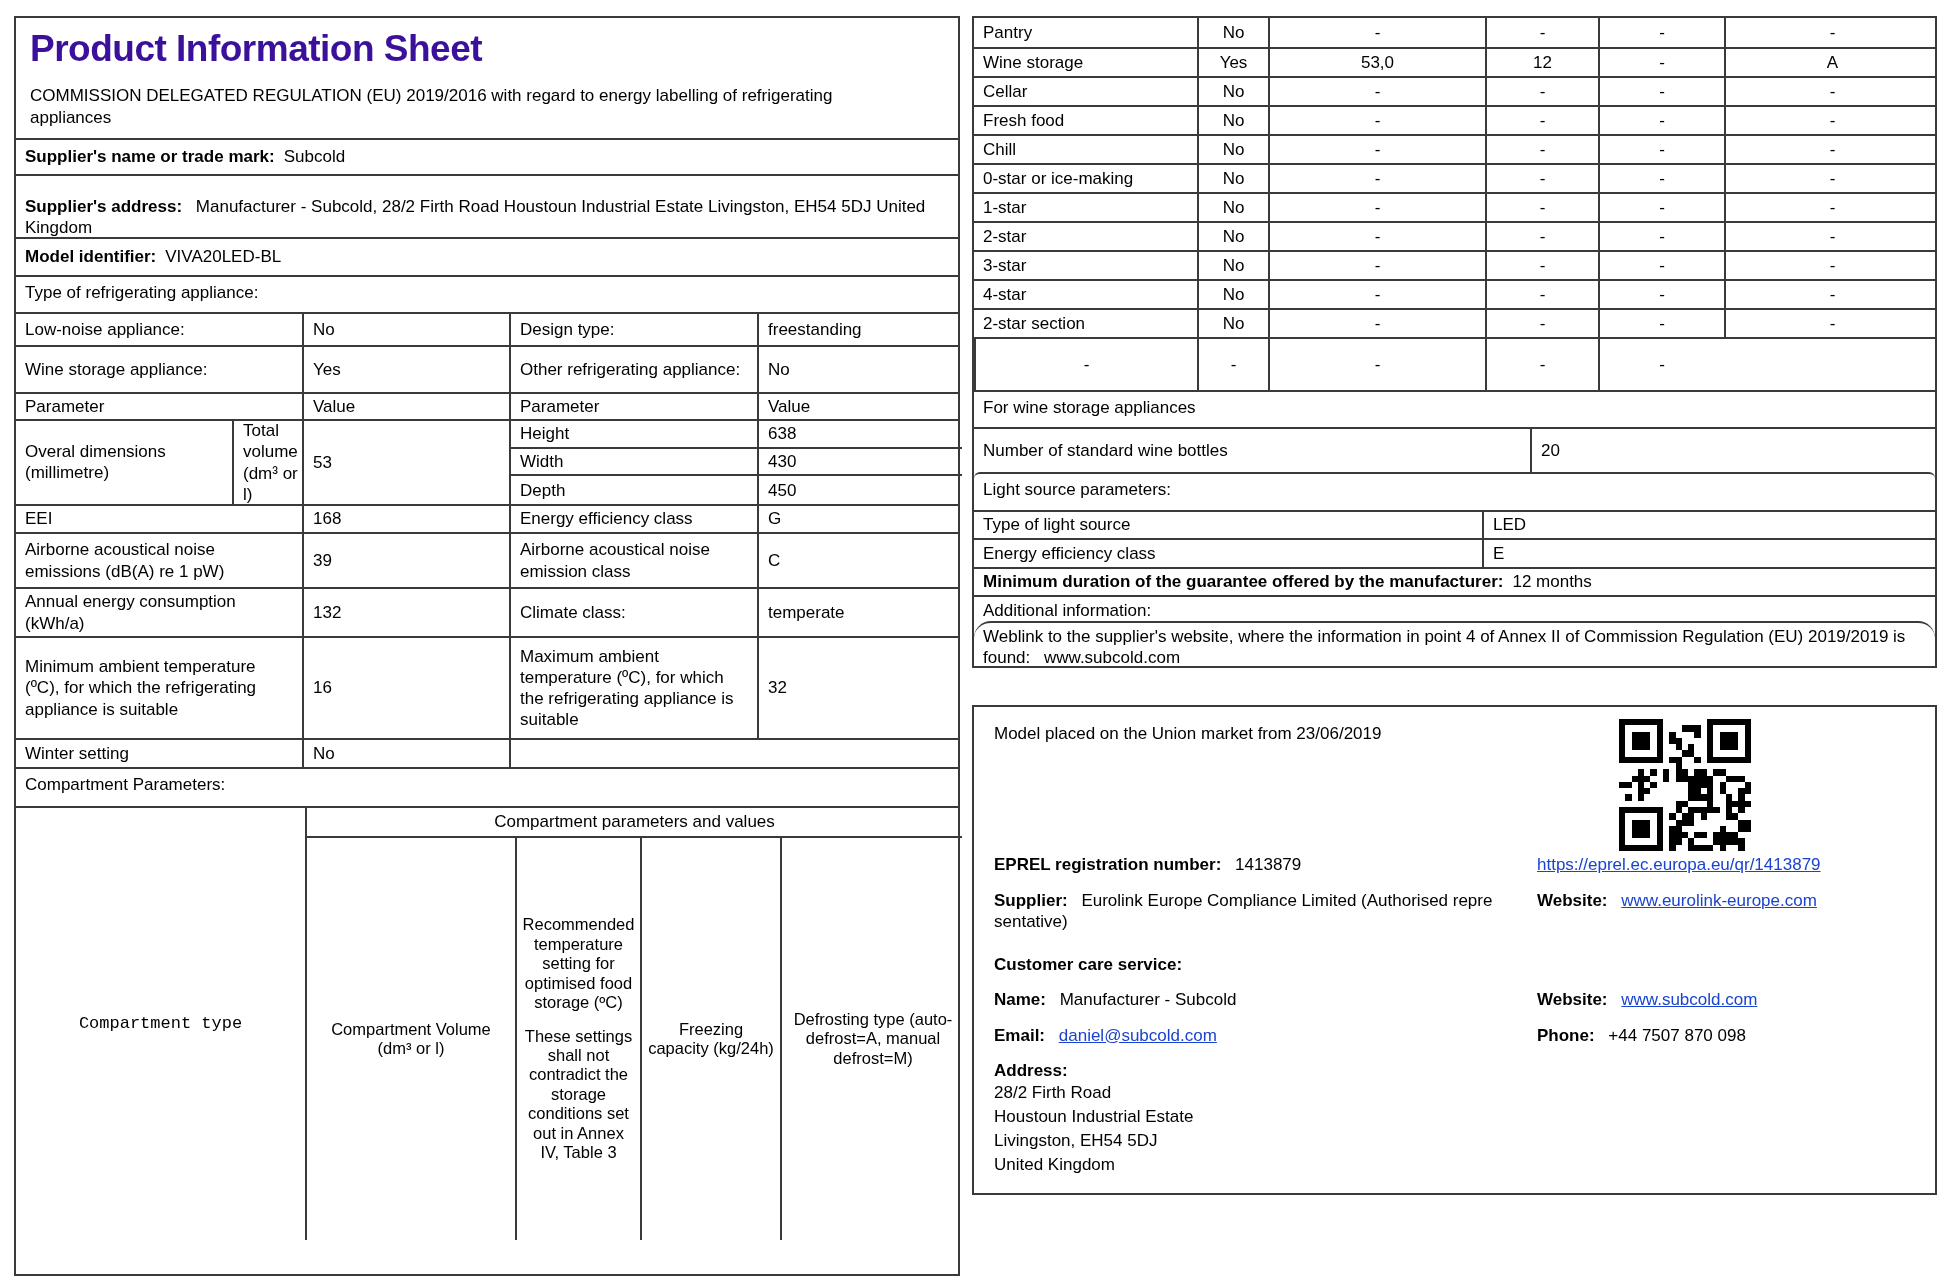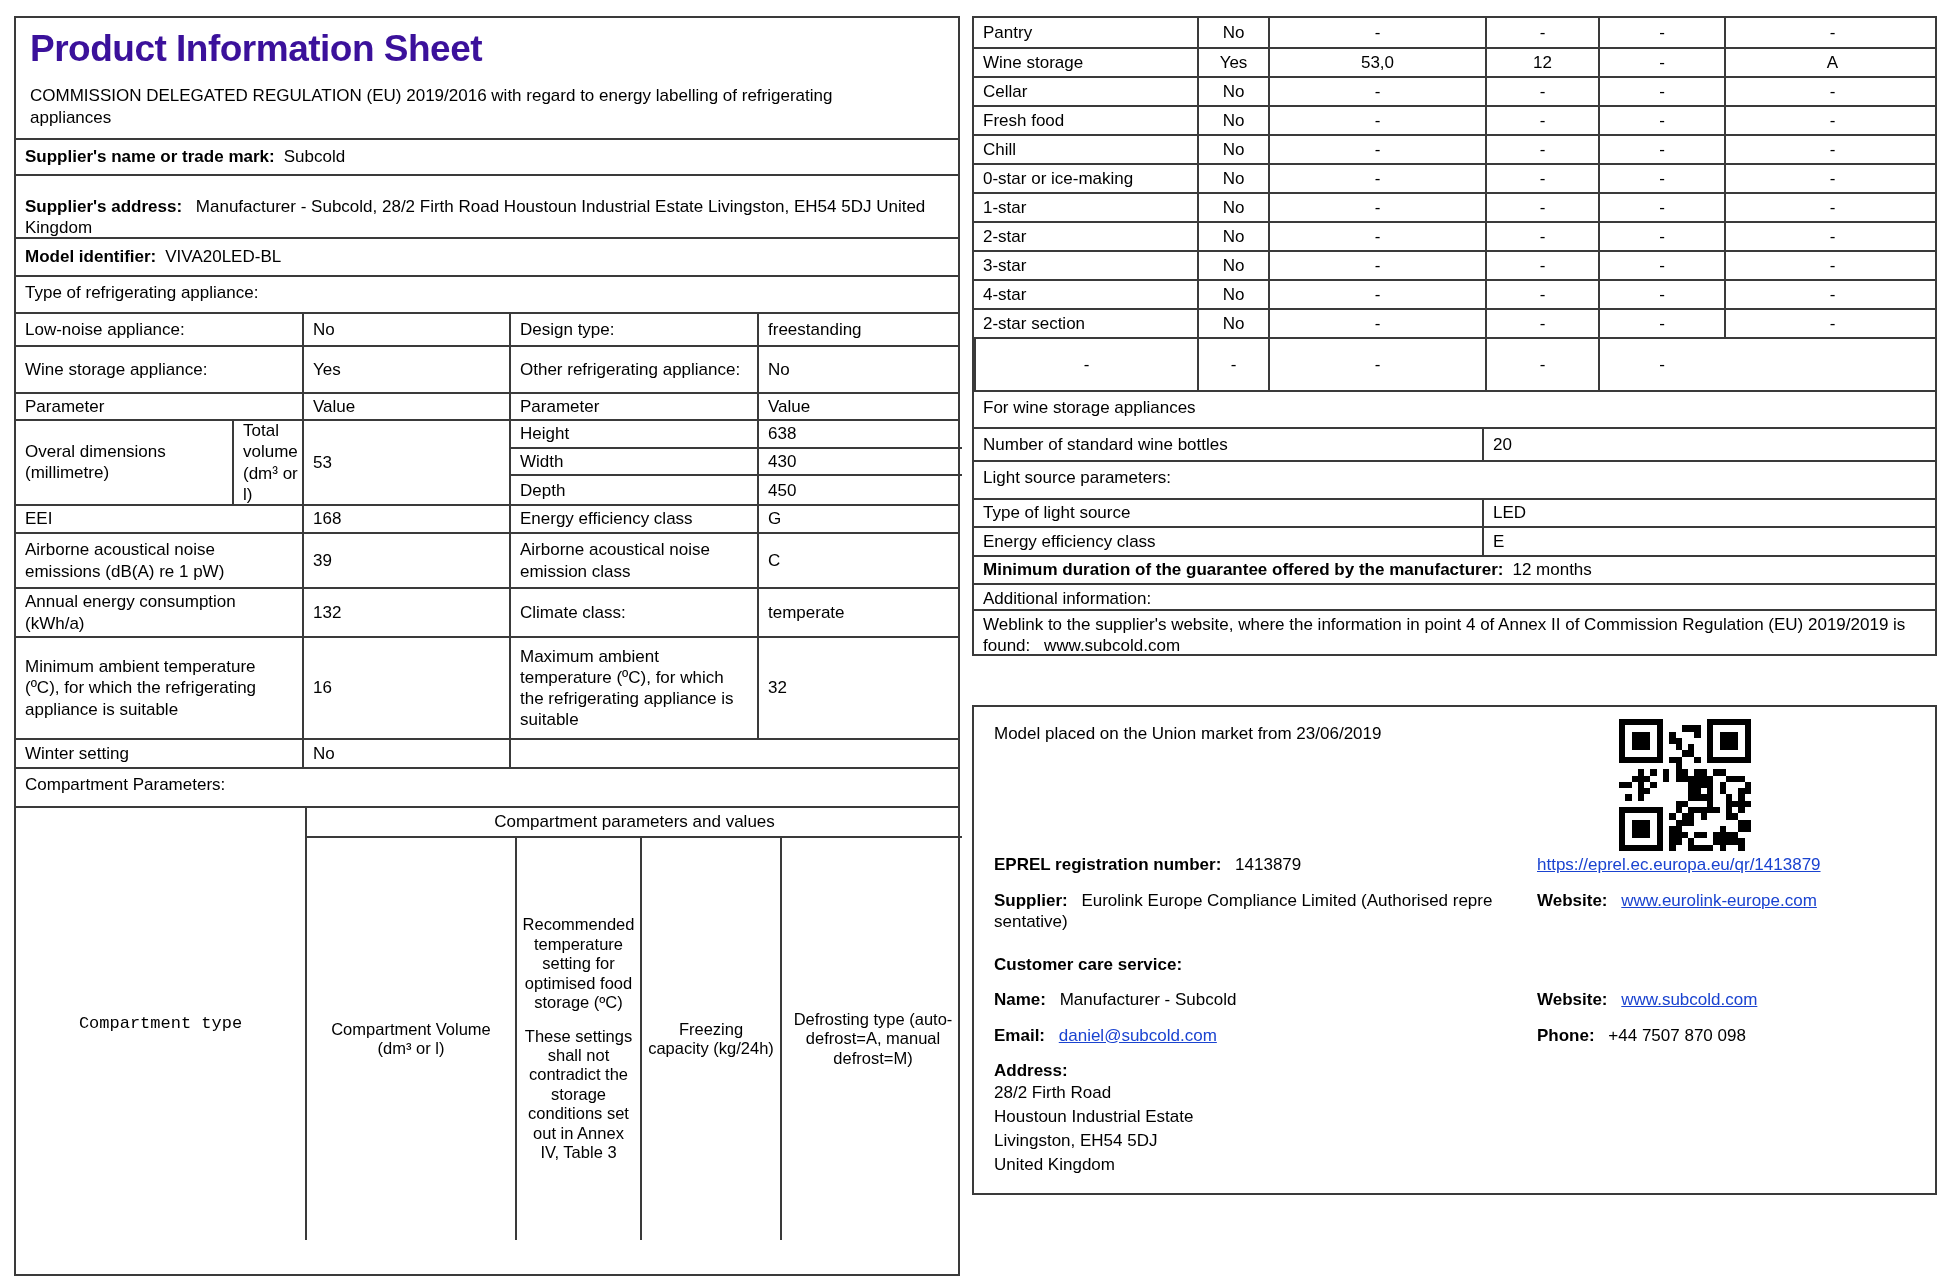--- a/index.html
+++ b/index.html
@@ -50,22 +50,22 @@
   .comp-cols .cc{border-left:2px solid var(--bc);display:flex;flex-direction:column;align-items:center;justify-content:center;text-align:center;padding:4px 6px;font-size:16.5px;line-height:1.18;}
   .comp-cols .cc.nb{border-left:none;}
   .comp-cols .cc p + p{margin-top:14px;}
   
   #right{left:972px;top:16px;width:965px;}
   .grt{grid-template-columns:223px 71px 217px 113px 126px 215px;}
   .rt-row{height:29px;}
   .rt-row .c{padding:1px 9px;}
   .h53{height:53px;}
   .g2r{grid-template-columns:508px 457px;}
-  .h37b{height:37px;}.h27b{height:33px;}.h38b{height:38px;}.h26b{height:26px;}.h45b{height:45px;}
-  .weblink-cell{display:block;padding:3px 9px;}
+  .h37b{height:37px;}.h27b{height:45px;gap:48px;}.h38b{height:38px;border-radius:6px;}.h26b{height:26px;}.h45b{height:45px;}
+  .weblink-cell{display:block;padding:3px 9px;border-radius:17px;}
   
   #infobox{left:972px;top:705px;width:965px;height:490px;padding:16px 20px;}
   .box-row{display:flex;align-items:flex-start;}
   .box-left{flex:1;padding-right:16px;}
   .box-right{width:378px;flex-shrink:0;}
   .mt-eprel{margin-top:110px;}
   .mt14{margin-top:14px;}
   .mt22{margin-top:22px;}
   .addr-lines div{line-height:24px;}
   #qr{position:absolute;left:645px;top:12px;width:132px;height:132px;}

